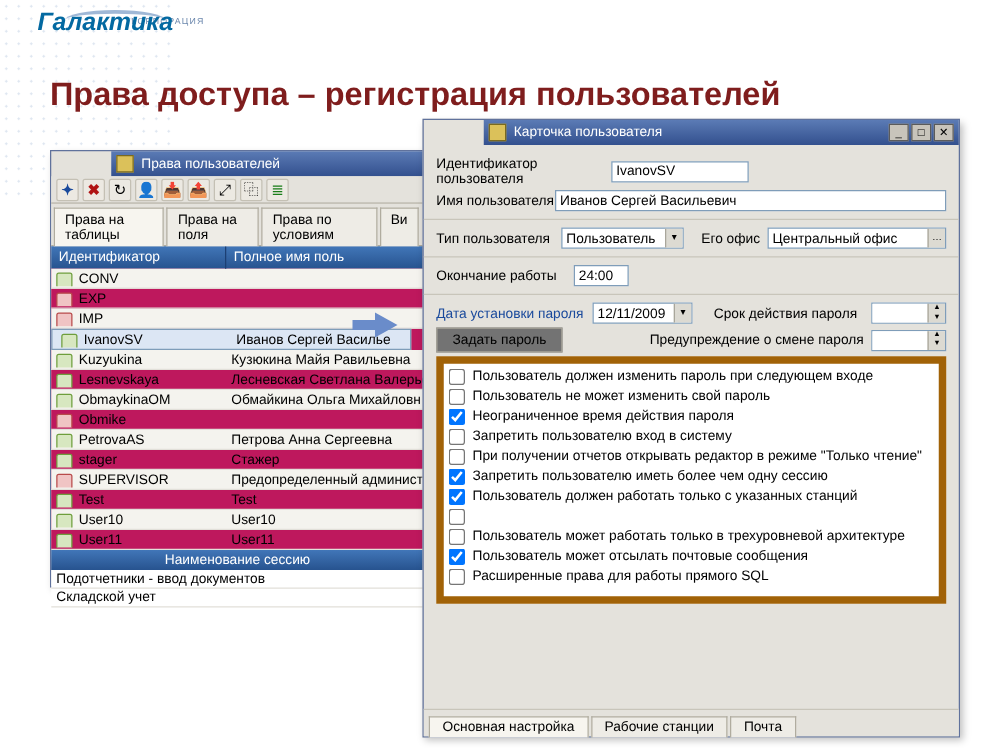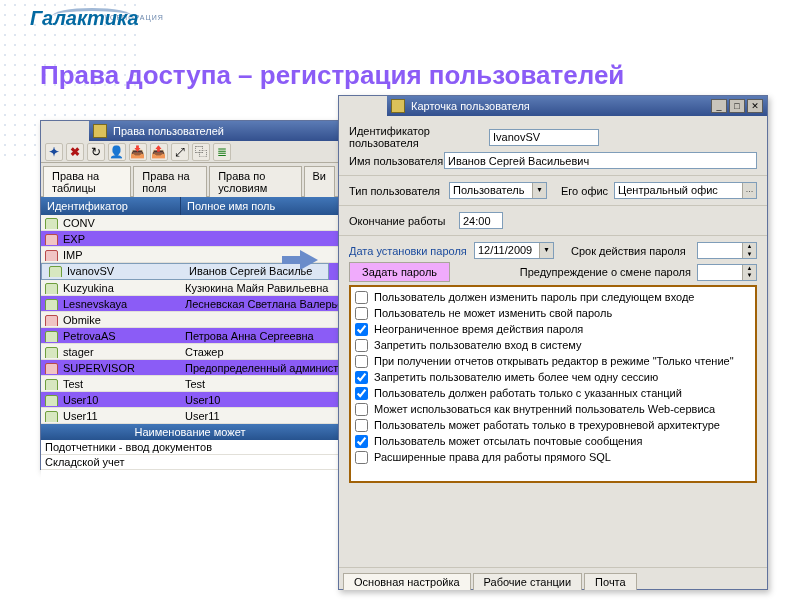--- a/index.html
+++ b/index.html
@@ -4,21 +4,21 @@
 <style>
   * { box-sizing: border-box; margin: 0; padding: 0; font-family: Tahoma, Arial, sans-serif; font-size: 11px; }
   html, body { width: 800px; height: 600px; overflow: hidden; background: #fff; }
   .page { position: relative; width: 800px; height: 600px; }
   .logo { position: absolute; top: 7px; left: 30px; color: #0369a1; font-weight: bold; font-style: italic; font-size: 20px; }
   .logo-sub { position: absolute; top: 14px; left: 105px; font-size: 7px; color: #6b87ad; letter-spacing: 1px; }
   .logo-arc { position: absolute; top: 8px; left: 52px; width: 80px; height: 16px; border-top: 3px solid #a0b8d6; border-radius: 60% 60% 0 0; }
   .dots { position: absolute; top: 0; left: 0; width: 140px; height: 160px; opacity: .35;
           background-image: radial-gradient(#9db5d4 1px, transparent 1px);
           background-size: 10px 10px; pointer-events: none; }
-  .title { position: absolute; top: 60px; left: 40px; font-size: 26px; font-weight: bold; color: #8b5cf6; }
+  .title { position: absolute; top: 60px; left: 40px; font-size: 26px; font-weight: bold; color: #7f1d1d; }
 
   .win { position: absolute; border: 1px solid #60729c; background: #e4e2dc; box-shadow: 2px 3px 6px rgba(0,0,0,.25); }
   .win-title { background: linear-gradient(#5b7bb5,#33508e); color: #fff; padding: 3px 4px; display: flex; align-items: center; height: 20px; margin-left: 48px; }
   .win-title .tt { flex: 1; font-size: 11px; padding-left: 2px; }
   .win-icon { width: 14px; height: 14px; background: #dbc15a; border: 1px solid #7a6a20; margin-right: 4px; }
   .win-btn { width: 16px; height: 14px; margin-left: 2px; background: #c8c4bb; border: 1px solid #5b5b5b; text-align: center; line-height: 12px; font-size: 9px; color: #000; }
 
   .toolbar { display: flex; gap: 3px; padding: 2px 4px; background: #e4e2dc; border-bottom: 1px solid #b0ac9f; height: 22px; align-items: center; }
   .tb-btn { width: 18px; height: 18px; background: #ece9e2; border: 1px solid #c4c0b4; border-radius: 2px; display: flex; align-items: center; justify-content: center; font-size: 12px; }
   .tb-red { color: #b01414; font-weight: bold; }
@@ -26,52 +26,52 @@
   .tb-green { color: #1a7e1a; }
 
   .tabs { display: flex; background: #e4e2dc; border-bottom: 1px solid #b0ac9f; padding: 2px 2px 0; }
   .tab { padding: 3px 8px; background: #eeece6; border: 1px solid #b0ac9f; border-bottom: none; margin-right: 2px; position: relative; top: 1px; }
   .tab.active { background: #f7f5ef; }
 
   .col-hdr { display: flex; background: linear-gradient(#4176b8,#27538f); color: #fff; font-weight: 400; }
   .col-hdr > div { padding: 3px 6px; border-right: 1px solid #1c3f73; }
   .c1 { width: 140px; } .c2 { flex: 1; }
 
-  .tbl { background: #8b5cf6; }
+  .tbl { background: #be185d; }
   .row { display: flex; border-bottom: 1px solid #e2e0d9; height: 16px; align-items: center; }
   .row:nth-child(odd){ background:#f4f3ee; }
   .row .c1 { width: 140px; padding-left: 22px; position: relative; white-space: nowrap; overflow: hidden; }
   .row .c2 { flex: 1; padding-left: 4px; white-space: nowrap; overflow: hidden; }
   .row.sel { background: #dce6f4; }
   .ric { position: absolute; left: 4px; top: 1px; width: 13px; height: 13px; background: #d7e7c0; border: 1px solid #6e9e3c; border-radius: 2px; }
   .ric.r { background: #f0c4c4; border-color: #b84a4a; }
 
   .grp-hdr { background: linear-gradient(#4176b8,#27538f); color: #fff; text-align: center; padding: 2px; }
   .grp-body { background: #fff; height: 42px; }
   .grp-body div { padding: 1px 4px; border-bottom: 1px solid #e2e0d9; }
 
   
   .win2 { left: 338px; top: 95px; width: 430px; height: 495px; }
   .form { padding: 6px 10px; }
   .fld { display: flex; align-items: center; margin: 3px 0; }
   .fld label { width: 140px; color: #000; }
   .fld label.blue { color: #1a4a9c; }
   .fld input, .sel { border: 1px solid #7f9db9; background: #fff; padding: 1px 3px; height: 17px; }
   .fld .wide { flex: 1; }
-  .sel { display: inline-flex; align-items: flex-start; position: relative; padding-right: 16px; }
+  .sel { display: inline-flex; align-items: center; position: relative; padding-right: 16px; }
   .sel .arr { position: absolute; right: 0; top: 0; width: 14px; height: 100%; background: #dcdad2; border-left: 1px solid #a9a69b; text-align: center; line-height: 14px; font-size: 8px; }
   .hr { border-top: 1px solid #c8c5ba; margin: 6px -10px; }
 
-  .btn { background: #f0abfc; border: 1px solid #a9a69b; padding: 3px 12px; display: inline-block; }
+  .btn { background: #737373; border: 1px solid #a9a69b; padding: 3px 12px; display: inline-block; }
   .spin { display: inline-flex; align-items: center; border: 1px solid #7f9db9; background: #fff; height: 17px; }
   .spin input { border: none; width: 32px; text-align: right; padding-right: 12px; height: 15px; padding-left: 32px; }
   .spin .sp-btns { width: 14px; height: 15px; background: #dcdad2; border-left: 1px solid #a9a69b; display: flex; flex-direction: column; }
   .spin .sp-btns div { flex: 1; text-align: center; font-size: 6px; line-height: 7px; }
 
-  .cb-list { border: 2px solid #a16207; background: #fff; height: 198px; overflow: hidden; padding: 2px; }
+  .cb-list { border: 6px solid #a16207; background: #fff; height: 198px; overflow: hidden; padding: 2px; }
   .cb { display: flex; align-items: center; height: 16px; }
   .cb input { margin: 0 6px 0 2px; }
 
   .tabs2 { display:flex; padding: 4px 4px 0; background:#e4e2dc; border-top:1px solid #c8c5ba; position:absolute; bottom:0; left:0; right:0; height:22px;}
   .tabs2 .tab { padding: 2px 10px; }
 
   .arrow-between { position: absolute; left: 300px; top: 250px; width: 0; height: 0; border-top: 10px solid transparent; border-bottom: 10px solid transparent; border-left: 18px solid #6a8cca; }
   .arrow-stem { position: absolute; left: 282px; top: 256px; width: 20px; height: 8px; background:#6a8cca; }
 </style>
 </head>
@@ -122,20 +122,23 @@
         </div><div class="row sel">
           <div class="c1"><span class="ric"></span>IvanovSV</div>
           <div class="c2">Иванов Сергей Василье</div>
         </div><div class="row">
           <div class="c1"><span class="ric"></span>Kuzyukina</div>
           <div class="c2">Кузюкина Майя Равильевна</div>
         </div><div class="row">
           <div class="c1"><span class="ric"></span>Lesnevskaya</div>
           <div class="c2">Лесневская Светлана Валерье</div>
         </div><div class="row">
+          <div class="c1"><span class="ric"></span>ObmaykinaOM</div>
+          <div class="c2">Обмайкина Ольга Михайловн</div>
+        </div><div class="row">
           <div class="c1"><span class="ric r"></span>Obmike</div>
           <div class="c2"></div>
         </div><div class="row">
           <div class="c1"><span class="ric"></span>PetrovaAS</div>
           <div class="c2">Петрова Анна Сергеевна</div>
         </div><div class="row">
           <div class="c1"><span class="ric"></span>stager</div>
           <div class="c2">Стажер</div>
         </div><div class="row">
           <div class="c1"><span class="ric r"></span>SUPERVISOR</div>
@@ -143,21 +146,21 @@
         </div><div class="row">
           <div class="c1"><span class="ric"></span>Test</div>
           <div class="c2">Test</div>
         </div><div class="row">
           <div class="c1"><span class="ric"></span>User10</div>
           <div class="c2">User10</div>
         </div><div class="row">
           <div class="c1"><span class="ric"></span>User11</div>
           <div class="c2">User11</div>
         </div></div>
-  <div class="grp-hdr">Наименование может</div>
+  <div class="grp-hdr">Наименование сессию</div>
   <div class="grp-body" id="grp1">
         <div>Подотчетники - ввод документов</div>
         <div>Складской учет</div>
       </div>
 </div>
 
 <div class="arrow-stem"></div>
 <div class="arrow-between"></div>
 
 <div class="win win2">
@@ -248,21 +251,20 @@
           <div class="cb">
             <input type="checkbox" checked="" style="">
             <span>Запретить пользователю иметь более чем одну сессию</span>
           </div>
           <div class="cb">
             <input type="checkbox" checked="" style="">
             <span>Пользователь должен работать только с указанных станций</span>
           </div>
           <div class="cb">
             <input type="checkbox" style="">
-            <span>Может использоваться как внутренний пользователь Web-сервиса</span>
           </div>
           <div class="cb">
             <input type="checkbox" style="">
             <span>Пользователь может работать только в трехуровневой архитектуре</span>
           </div>
           <div class="cb">
             <input type="checkbox" checked="" style="">
             <span>Пользователь может отсылать почтовые сообщения</span>
           </div>
           <div class="cb">

